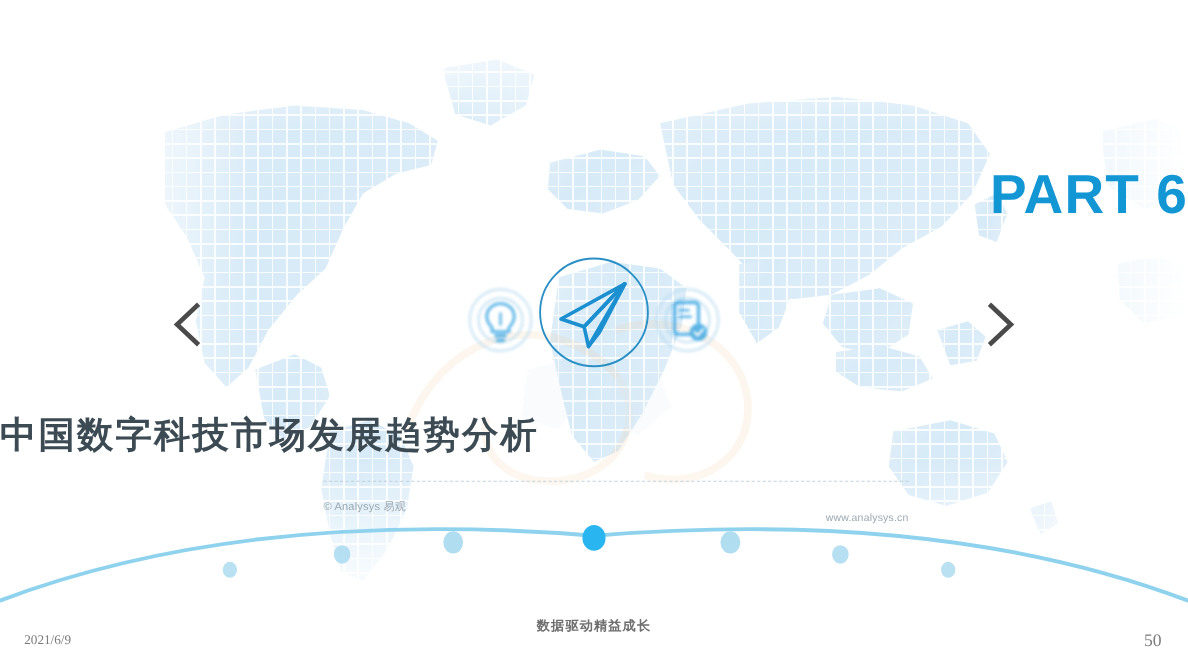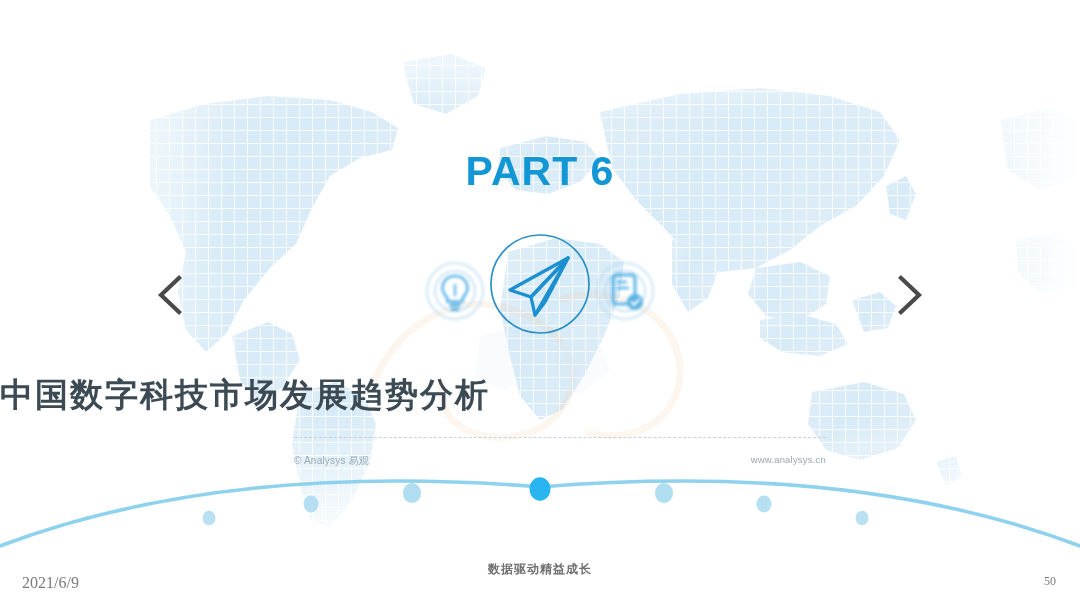--- a/index.html
+++ b/index.html
@@ -75,22 +75,22 @@
     user-select:none;
     font-family:"DejaVu Sans",sans-serif;
   }
   .nav-prev { left:146px; }
   .nav-next { left:886px; }
 
   
   .part-label {
     position:absolute;
     left:0; right:0; top:148px;
-    text-align:center;
-    font-size:41px;
+    text-align:right;
+    font-size:50px;
     font-weight:bold;
     color:#1296d4;
     letter-spacing:1px;
   }
 
   
   .icon-cluster {
     position:absolute;
     left:420px; top:232px;
     width:240px; height:118px;
@@ -132,54 +132,54 @@
   }
   .credit-left {
     position:absolute;
     left:294px; top:454px;
     font-size:10px;
     color:#9aa8b2;
     letter-spacing:.2px;
   }
   .credit-right {
     position:absolute;
-    right:254px; top:454px;
+    right:254px; top:466px;
     font-size:9.5px;
     color:#9aa8b2;
     letter-spacing:.2px;
   }
 
   
   .arc-wrap {
     position:absolute;
     left:0; top:462px;
     width:1080px; height:86px;
   }
 
   
   .footer-date {
     position:absolute;
     left:22px; top:574px;
-    font-size:16px;
+    font-size:12px;
     color:#7b7b7b;
     font-family:"Liberation Serif","DejaVu Serif",serif;
   }
   .footer-center {
     position:absolute;
     left:0; right:0; top:561px;
     text-align:center;
     font-size:12px;
     color:#6f6f6f;
     letter-spacing:1px;
     font-weight:bold;
   }
   .footer-page {
     position:absolute;
     right:24px; top:574px;
-    font-size:12px;
+    font-size:16px;
     color:#7b7b7b;
     font-family:"Liberation Serif","DejaVu Serif",serif;
   }
 </style>
 </head>
 <body>
 
 <div class="slide">
 
   <div class="bg-wrap">

